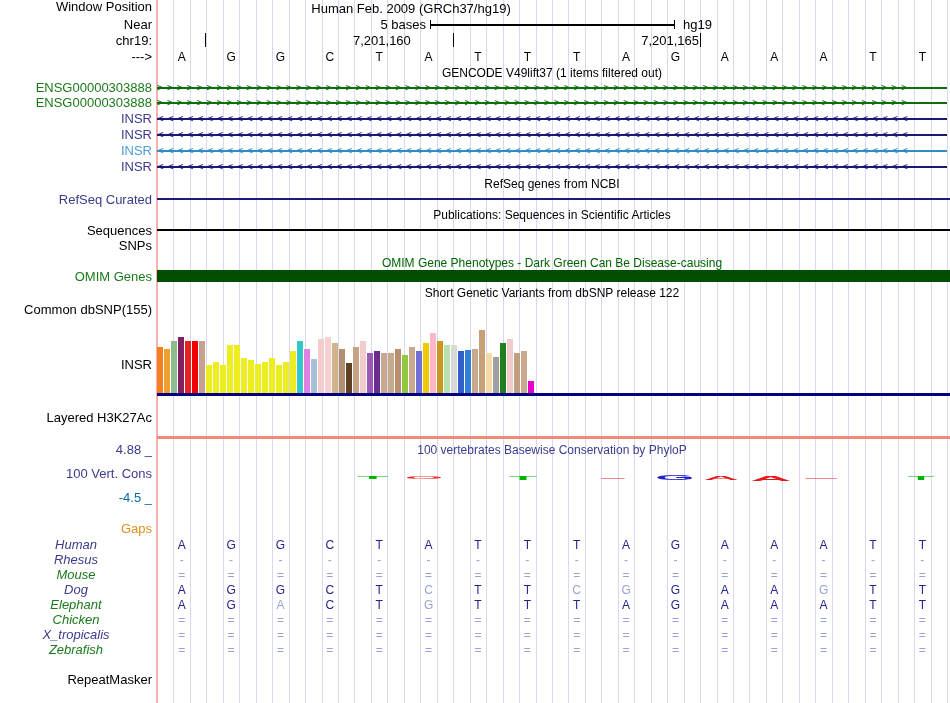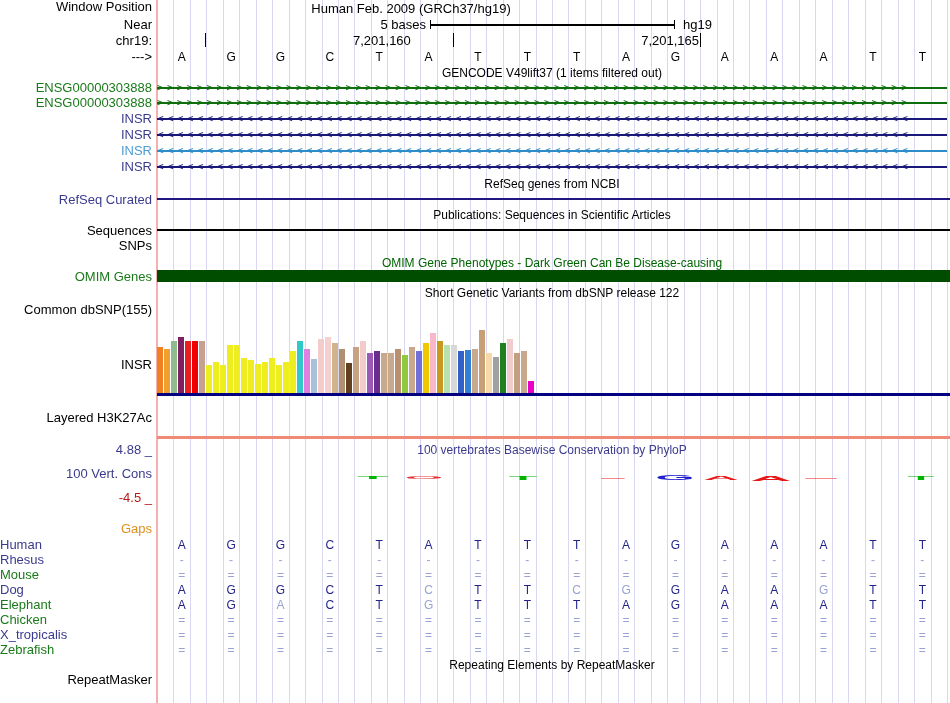--- a/index.html
+++ b/index.html
@@ -2,34 +2,34 @@
 <html><head>
 <meta charset="utf-8">
 <style>
   html,body{margin:0;padding:0;background:#fff;}
   #canvas{position:relative;width:950px;height:703px;background:#fff;overflow:hidden;
           font-family:"Liberation Sans",sans-serif;color:#000;}
   .lbl{position:absolute;left:0;width:152px;text-align:right;font-size:13px;line-height:13px;white-space:nowrap;}
   .ttl{position:absolute;left:157px;width:790px;text-align:center;font-size:12px;line-height:12px;white-space:nowrap;}
   .hdr{position:absolute;font-size:13px;line-height:13px;white-space:nowrap;}
   .c-navy{color:#3b3b8e}.c-green{color:#1a7a1a}.c-dgreen{color:#006400}
-  .c-orange{color:#e09020}.c-maroon{color:#b91c1c}
+  .c-orange{color:#e09020}.c-maroon{color:#0369a1}
   .hline{position:absolute;left:157px;width:793px;}
   .vtick{position:absolute;width:1px;background:#000;}
   #grid{position:absolute;left:157px;top:0;width:793px;height:703px;
         background:repeating-linear-gradient(to right,#d8d8f2 0,#d8d8f2 1px,transparent 1px,transparent 16.458px);}
   #pink-line{position:absolute;left:156px;top:0;width:2px;height:703px;background:#f4b0b0;}
   .base{position:absolute;width:20px;text-align:center;font-size:12px;line-height:12px;}
   .gene-line{position:absolute;height:2px;}
   .gene-arrows{position:absolute;left:157px;width:788px;overflow:hidden;
                font-family:"DejaVu Sans Mono",monospace;font-size:11px;line-height:12px;letter-spacing:3.3px;white-space:nowrap;}
   .bar{position:absolute;width:6px;}
   .glyph{position:absolute;font-size:13px;line-height:13px;font-weight:bold;}
   .mcell{position:absolute;width:20px;text-align:center;font-size:12px;line-height:12px;}
-  .mlbl{position:absolute;left:0;width:152px;text-align:left;font-size:13px;line-height:13px;white-space:nowrap;}
+  .mlbl{position:absolute;left:0;width:152px;text-align:center;font-size:13px;line-height:13px;white-space:nowrap;font-style:italic;}
 </style>
 </head>
 <body>
 
 <div id="canvas">
   <div id="grid"></div>
   <div id="pink-line"></div>
 
   <span class="lbl" style="top:0">Window Position</span>
   <span class="hdr" style="left:261px;top:2px;width:300px;text-align:center">Human Feb. 2009 (GRCh37/hg19)</span>
@@ -134,21 +134,20 @@
 
   <span class="lbl c-navy" style="top:443px">4.88 _</span>
   <span class="ttl c-navy" style="top:444px">100 vertebrates Basewise Conservation by PhyloP</span>
   <span class="lbl c-navy" style="top:467px">100 Vert. Cons</span>
   <span class="lbl c-maroon" style="top:491px">-4.5 _</span>
   <div id="cons-glyphs"></div>
 
   <span class="lbl c-orange" style="top:522px">Gaps</span>
   <div id="multiz"></div>
 
-  <span class="ttl" style="top:659px">Repeating Elements by RepeatMasker</span>
   <span class="lbl" style="top:673px">RepeatMasker</span>
 <span class="base" style="left: 171.688px; top: 51px; position: absolute;">A</span>
     <span class="base" style="left: 221.062px; top: 51px; position: absolute;">G</span>
     <span class="base" style="left: 270.438px; top: 51px; position: absolute;">G</span>
     <span class="base" style="left: 319.812px; top: 51px; position: absolute;">C</span>
     <span class="base" style="left: 369.188px; top: 51px; position: absolute;">T</span>
     <span class="base" style="left: 418.562px; top: 51px; position: absolute;">A</span>
     <span class="base" style="left: 467.938px; top: 51px; position: absolute;">T</span>
     <span class="base" style="left: 517.312px; top: 51px; position: absolute;">T</span>
     <span class="base" style="left: 566.688px; top: 51px; position: absolute;">T</span>

